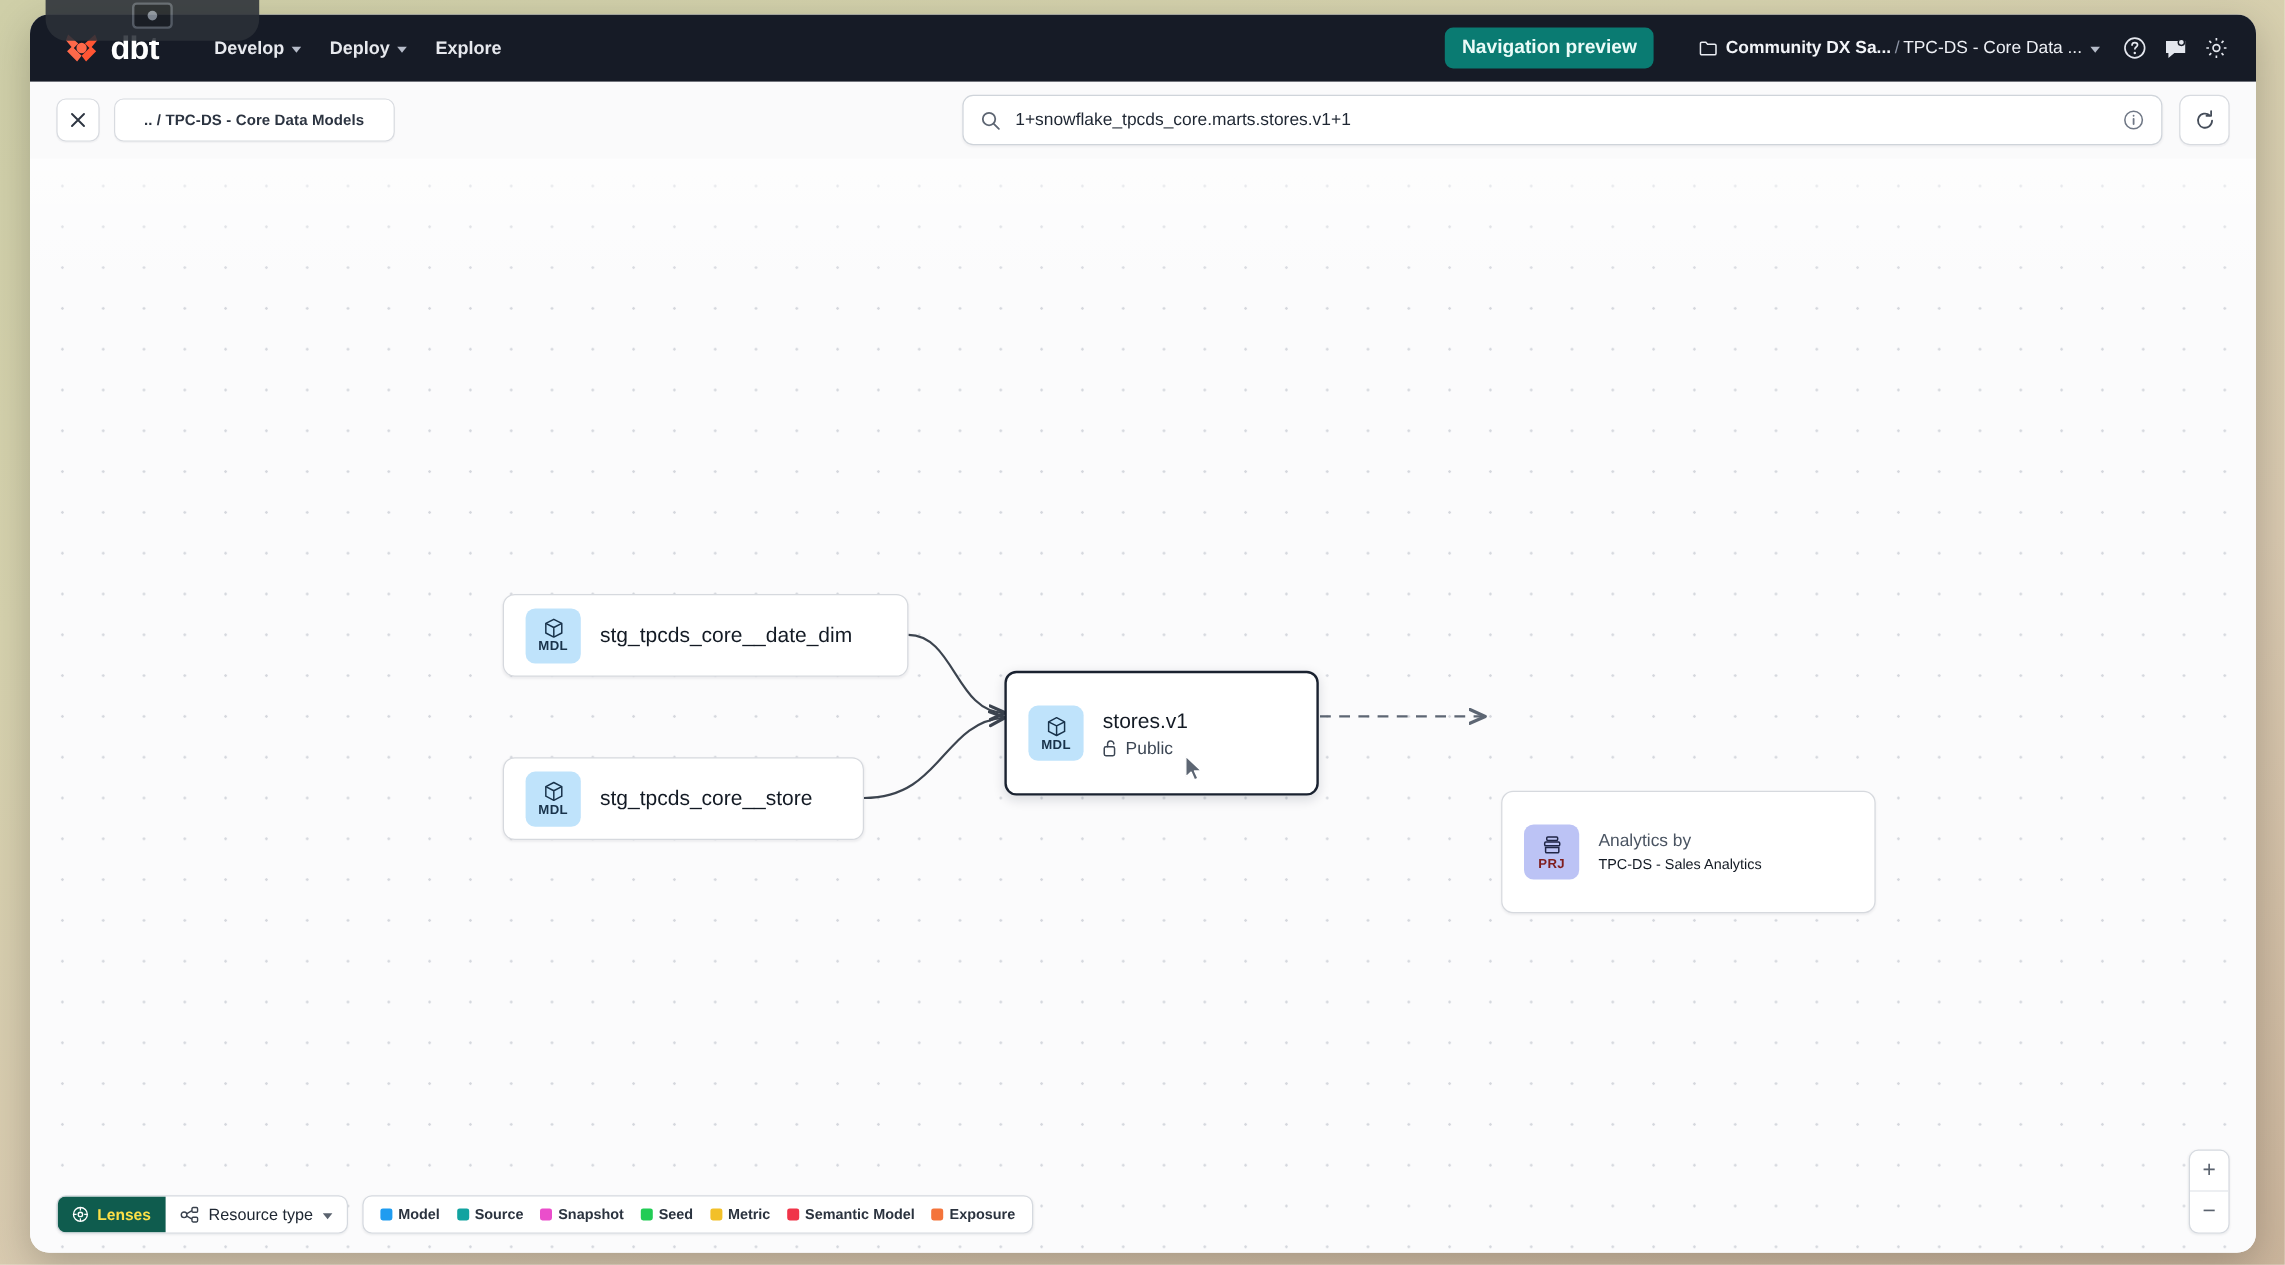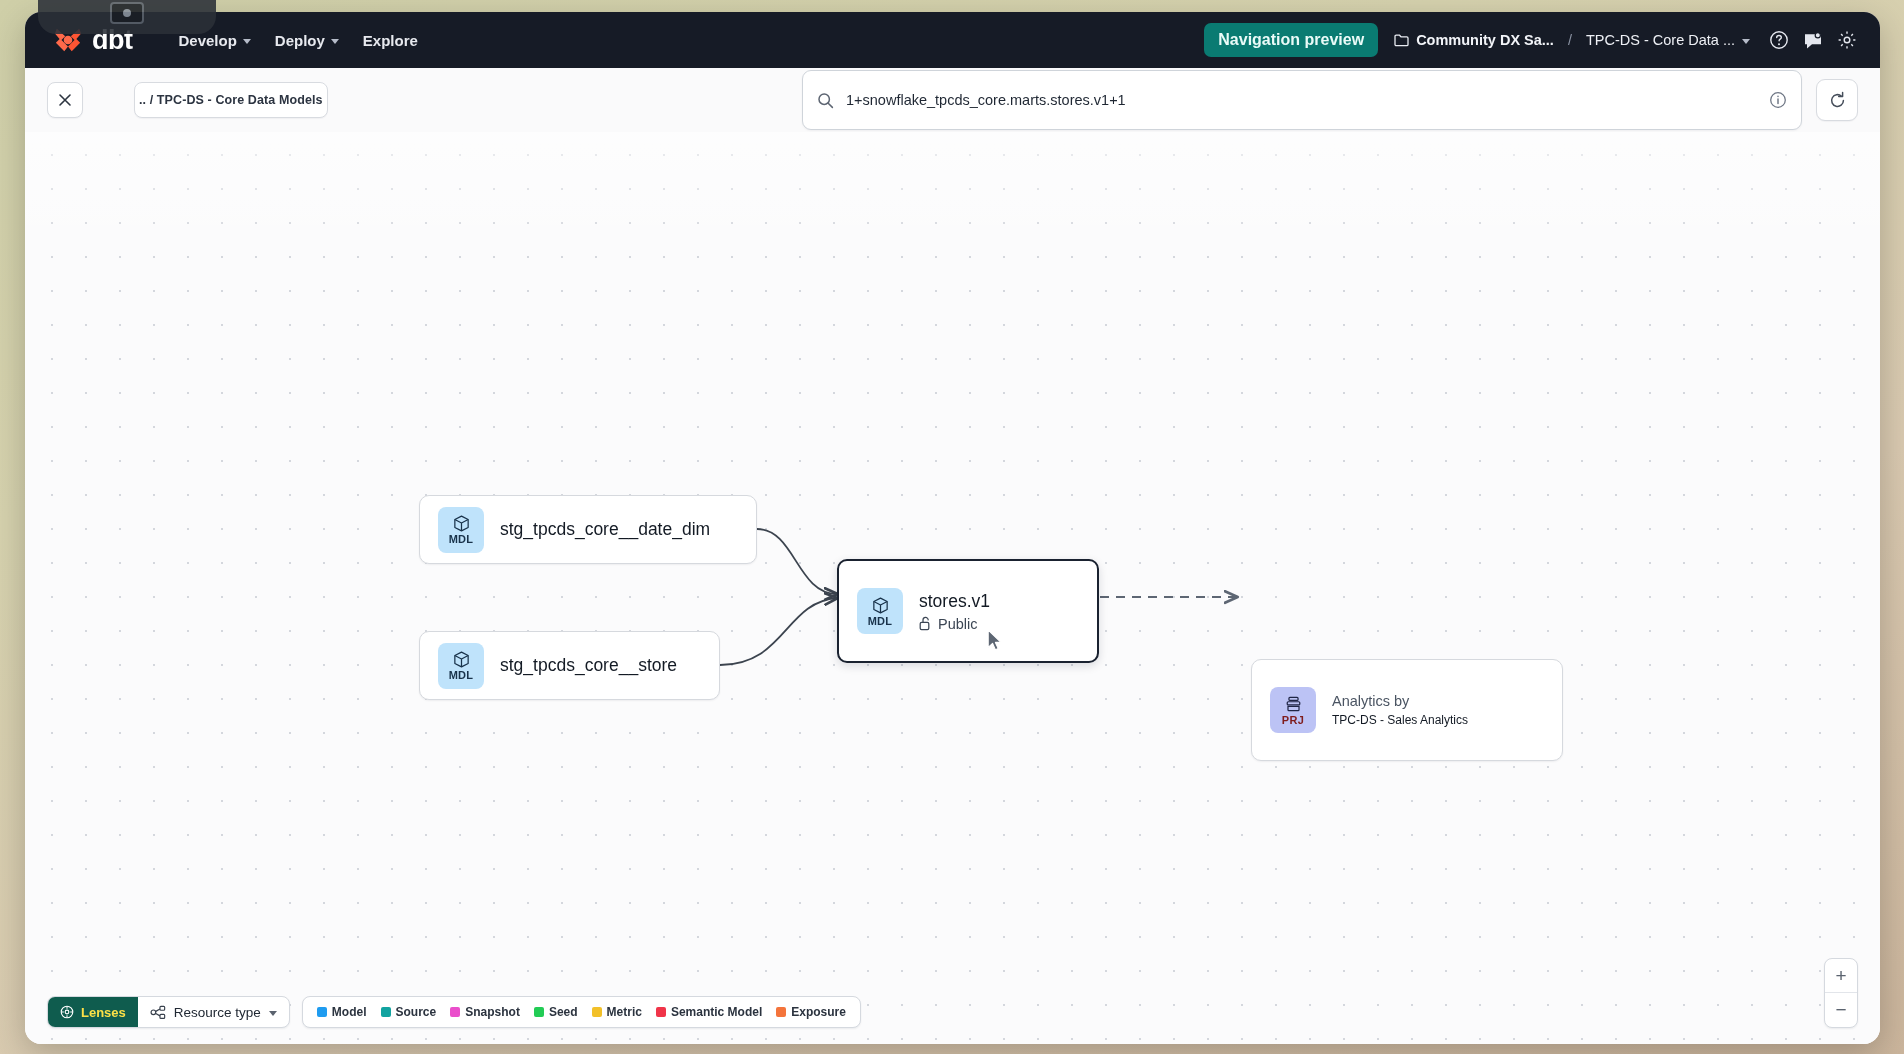--- a/index.html
+++ b/index.html
@@ -68,22 +68,22 @@
   .caret { width:0;height:0;border-left:4.5px solid transparent;border-right:4.5px solid transparent;border-top:5px solid #b6bcc9; margin-top:2px;}
   .nav-spacer { flex: 1 1 auto; }
 
   .nav-pill {
     background:#0a7b72; color:#eafbf8;
     font-size:16px; font-weight:600;
     padding:8px 14px; border-radius:7px;
     cursor:pointer; white-space:nowrap;
   }
   .crumbs {
-    display:flex; align-items:center; gap:14px;
-    margin-left:16px; color:#f2f4f8;
+    display:flex; align-items:center; gap:3px;
+    margin-left:38px; color:#f2f4f8;
     font-size:14.5px; font-weight:700;
     white-space:nowrap;
   }
   .crumbs .sep { color:#8b93a3; font-weight:500; }
   .crumbs .crumb2 { font-weight:400; color:#eef0f5;}
   .crumbs .crumb { cursor:pointer; display:flex;align-items:center;gap:7px;}
   .icon-btn-dark {
     width:30px;height:30px;display:flex;align-items:center;justify-content:center;
     cursor:pointer;border-radius:6px; margin-left:4px;
   }
@@ -96,27 +96,26 @@
     position:relative; z-index:20;
     background: transparent;
   }
   .tb-btn {
     background:#fff; border:1px solid #d8dbe0; border-radius:8px;
     height:36px; display:flex;align-items:center;justify-content:center;
     cursor:pointer; box-shadow:0 1px 1px rgba(16,24,40,.04);
   }
   #close-btn { width:36px; margin-right:12px;}
   #breadcrumb-chip {
-    padding:0 4px; font-size:12.5px; color:#2c3441; font-weight:600;
+    padding:0 24px; font-size:12.5px; color:#2c3441; font-weight:600;
     letter-spacing:.1px;
-    margin-left:39px;
   }
   .tb-spacer{ flex:1 1 auto;}
   #searchbar {
-    width: 1000px; height:60px;
+    width: 1000px; height:42px;
     background:#fff; border:1px solid #cfd4da; border-radius:9px;
     display:flex;align-items:center; gap:12px; padding: 0 14px;
     box-shadow:0 1px 2px rgba(16,24,40,.05);
     margin-right:14px;
   }
   #search-input {
     flex:1 1 auto; border:none; outline:none;
     font-size:14.5px; color:#1f2733; font-family:"Liberation Sans", sans-serif;
     background:transparent;
   }

